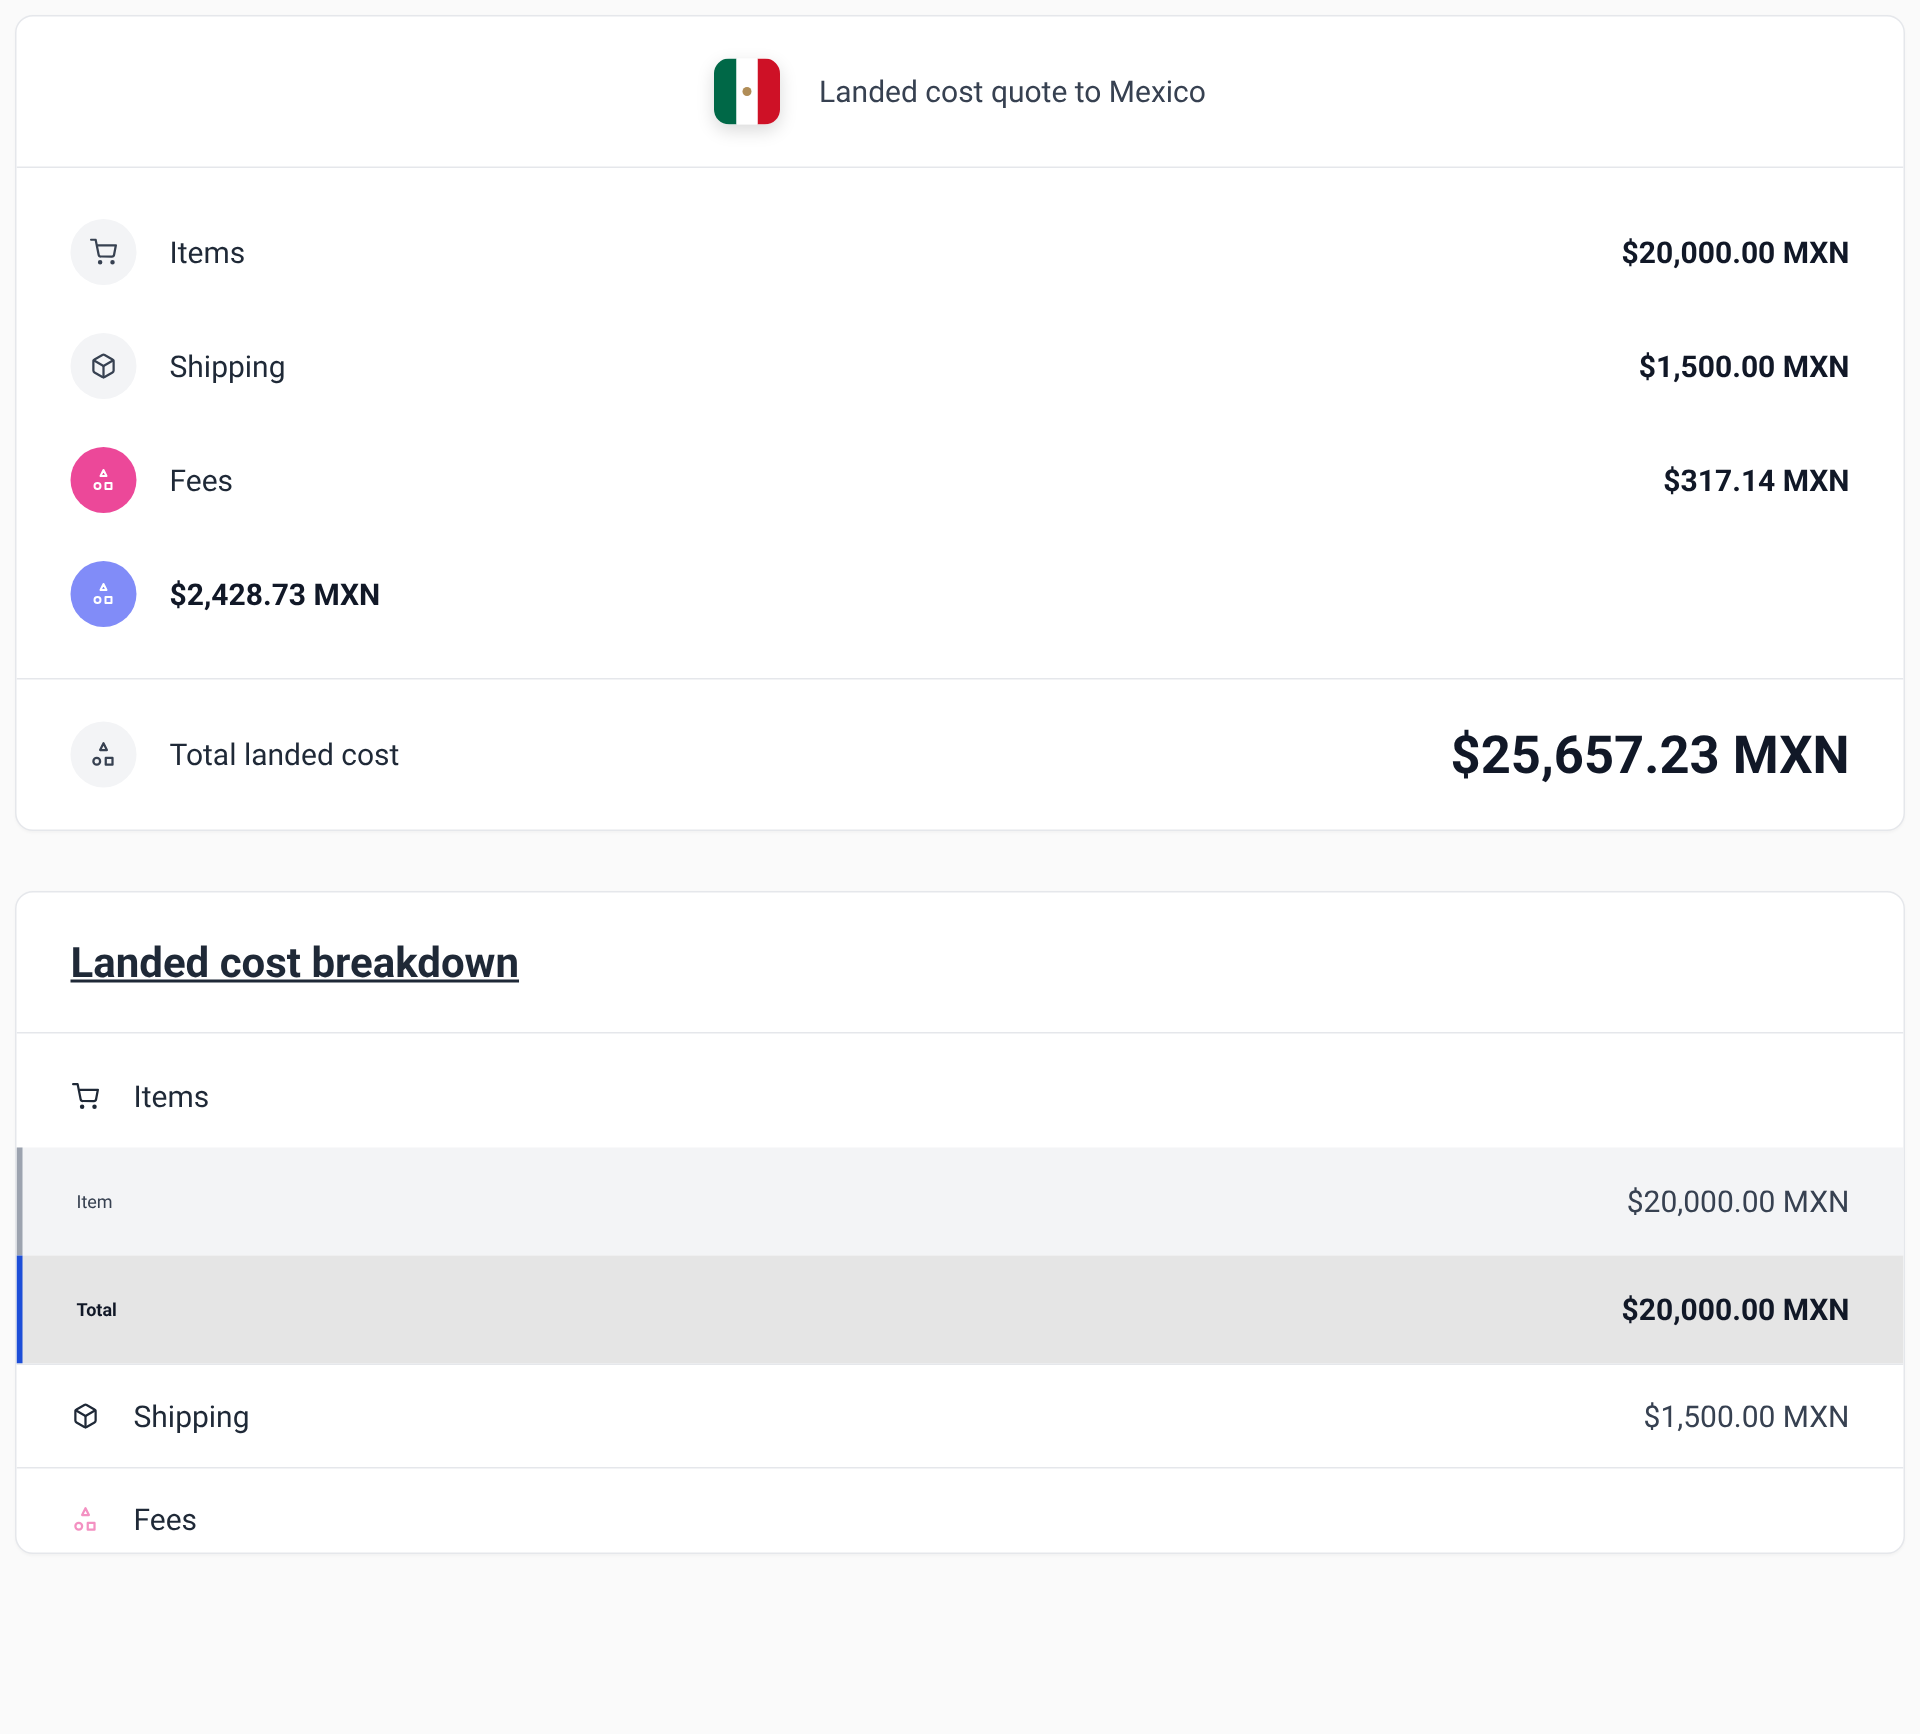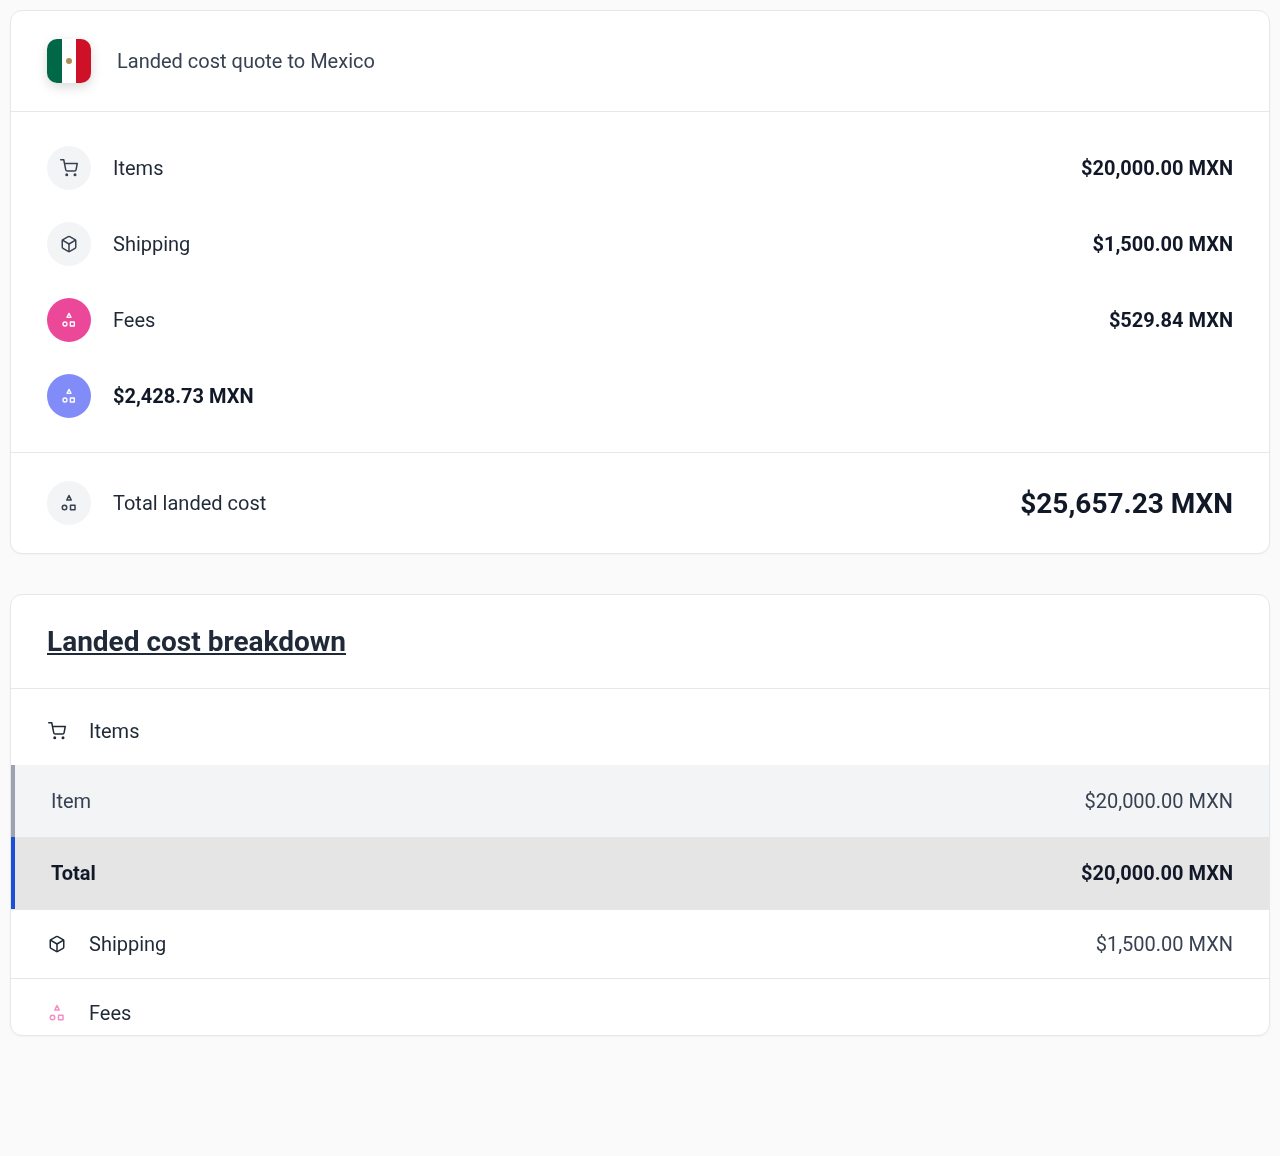--- a/index.html
+++ b/index.html
@@ -16,20 +16,21 @@
     border-radius: 12px;
     margin-bottom: 40px;
     overflow: hidden;
     box-shadow: 0 1px 2px rgba(0,0,0,0.03);
   }
   .card-header {
     display: flex;
     align-items: center;
     padding: 28px 36px;
     border-bottom: 1px solid #e5e7eb;
+    justify-content: center;
   }
   .flag {
     width: 44px;
     height: 44px;
     border-radius: 10px;
     overflow: hidden;
     display: flex;
     box-shadow: 0 4px 12px rgba(0,0,0,0.15);
     margin-right: 26px;
   }
@@ -87,21 +88,21 @@
     display: flex;
     align-items: center;
     padding: 28px 36px;
   }
   .total-label {
     font-size: 20px;
     color: #1f2937;
     flex: 1;
   }
   .total-value {
-    font-size: 28px;
+    font-size: 35px;
     font-weight: 700;
     color: #111827;
   }
   
   .breakdown-header {
     padding: 30px 36px;
     border-bottom: 1px solid #e5e7eb;
   }
   .breakdown-title {
     font-size: 28px;
@@ -139,21 +140,21 @@
   }
   .bd-sub-dim {
     background: #e5e5e5;
     border-left: 4px solid #1d4ed8;
   }
   .bd-sub-row {
     display: flex;
     align-items: center;
     padding: 24px 36px;
   }
-  .bd-sub-label { font-size: 20px; color: #374151; }
+  .bd-sub-label { font-size: 12px; color: #374151; }
   .bd-sub-value { margin-left: auto; font-size: 20px; color: #374151; }
   .bd-sub-row.bold .bd-sub-label,
   .bd-sub-row.bold .bd-sub-value { font-weight: 700; color: #111827; }
   svg { display: block; }
 </style>
 </head>
 <body>
 
 <div class="card">
   <div class="card-header">
@@ -193,21 +194,21 @@
 
     <div class="summary-row">
       <div class="icon-circle icon-pink">
         <svg width="16" height="16" viewBox="0 0 24 24" fill="none" stroke="currentColor" stroke-width="2" stroke-linecap="round" stroke-linejoin="round">
             <polygon points="12 2 15 8 9 8 12 2"></polygon>
             <circle cx="6" cy="18" r="3"></circle>
             <rect x="14" y="15" width="6" height="6"></rect>
           </svg>
       </div>
       <div class="row-label">Fees</div>
-      <div class="row-value">$529.84 MXN</div>
+      <div class="row-value">$317.14 MXN</div>
     </div>
 
     <div class="summary-row">
       <div class="icon-circle icon-blue">
         <svg width="16" height="16" viewBox="0 0 24 24" fill="none" stroke="currentColor" stroke-width="2" stroke-linecap="round" stroke-linejoin="round">
             <polygon points="12 2 15 8 9 8 12 2"></polygon>
             <circle cx="6" cy="18" r="3"></circle>
             <rect x="14" y="15" width="6" height="6"></rect>
           </svg>
       </div>

